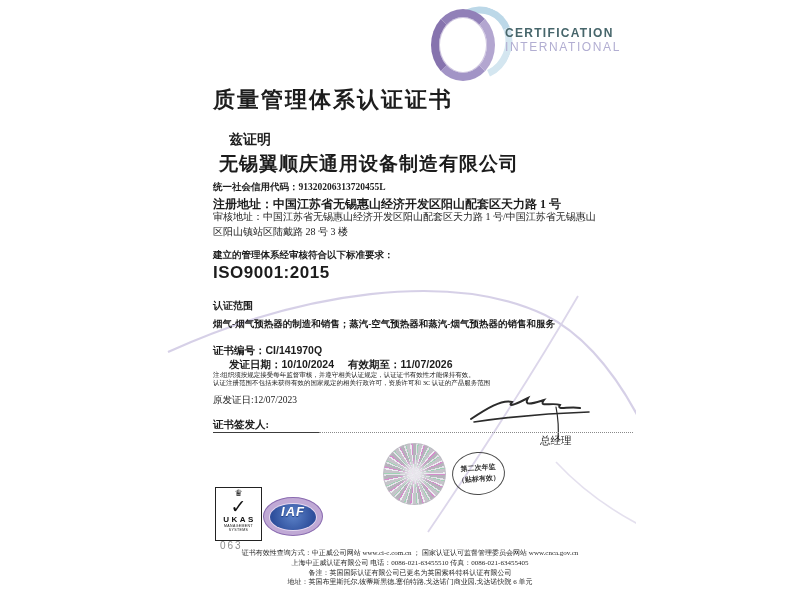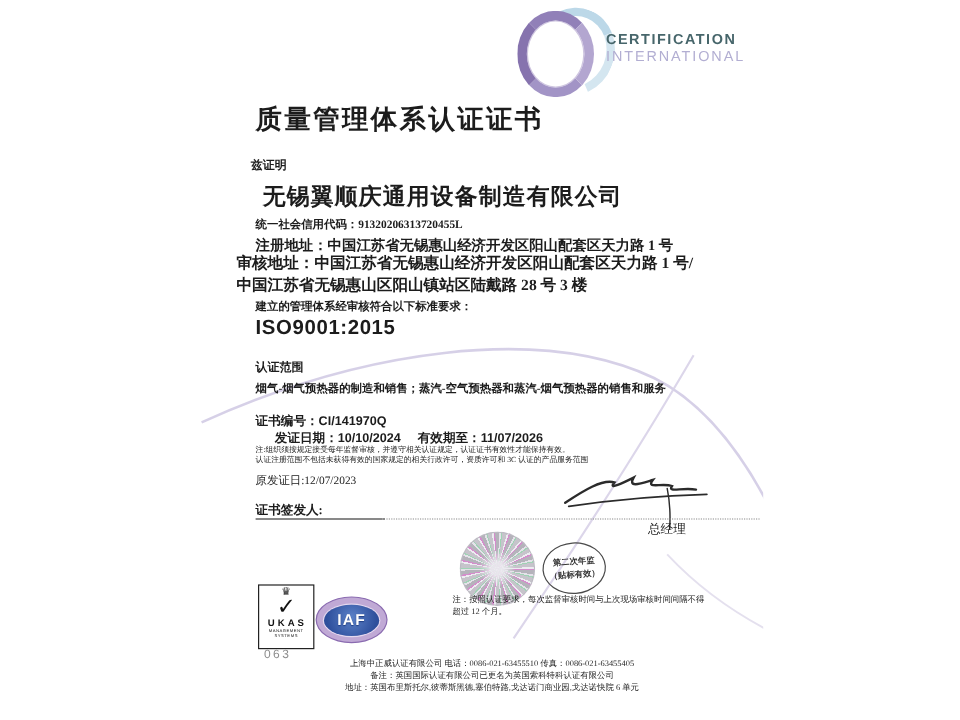--- a/index.html
+++ b/index.html
@@ -19,25 +19,25 @@
     border-top-color:#bcd8e8;border-right-color:#d4e6f0;border-radius:50%;transform:rotate(22deg);}
   .logo-ring{left:431px;top:9px;width:48px;height:56px;border-radius:50%;
     border:8px solid #9180b8;border-left-color:#8673ae;border-bottom-color:#a94fb0;
     border-bottom-color:#a294c6;border-right-color:#b3a6d0;
     box-shadow:inset 0 0 0 1px #cfc6e0;}
   .logo-text{left:505px;top:27px;line-height:1.15;}
   .logo-line1{font-size:12px;letter-spacing:1.3px;color:#47666b;font-weight:bold;}
   .logo-line2{font-size:12px;letter-spacing:1.6px;color:#b2aed2;}
 
   .cert-title{left:213px;top:85px;font-size:22px;font-weight:bold;letter-spacing:2px;}
-  .certify-label{left:209px;top:131px;font-size:10px;font-weight:bold;font-family:Liberation Serif, serif;}
+  .certify-label{left:229px;top:131px;font-size:14px;font-weight:bold;font-family:Liberation Serif, serif;}
   .company-name{left:219px;top:151px;font-size:19px;font-weight:bold;letter-spacing:1px;}
   .credit-code{left:213px;top:181px;font-size:9.5px;font-weight:bold;}
   .reg-address{left:213px;top:196px;font-size:12px;font-weight:bold;}
-  .audit-address{left:197px;top:210px;width:392px;font-size:13px;font-weight:bold;line-height:1.45;}
+  .audit-address{left:213px;top:210px;width:392px;font-size:10px;font-weight:normal;line-height:1.45;}
 
   .standard-intro{left:213px;top:249px;font-size:9.5px;font-weight:bold;}
   .standard-name{left:213px;top:263px;font-size:17px;font-weight:bold;letter-spacing:0.5px;}
 
   .scope-label{left:213px;top:299px;font-size:10px;font-weight:bold;}
   .scope-text{left:213px;top:318px;font-size:9.5px;font-weight:bold;}
 
   .cert-number-row{left:213px;top:344px;font-size:10.5px;font-weight:bold;}
   .cert-number-row .val{font-size:10.5px;}
   .date-row{left:213px;top:358px;font-size:10.5px;font-weight:bold;margin-left:16px;}
@@ -73,22 +73,22 @@
   .ukas-check{font-size:19px;line-height:0.9;font-weight:bold;color:#111;}
   .ukas-name{font-size:8px;letter-spacing:2.5px;font-weight:bold;color:#111;margin-left:2px;}
   .ukas-sub{font-size:3.5px;letter-spacing:0.4px;text-align:center;color:#111;line-height:1.2;}
   .ukas-number{left:220px;top:540px;font-size:10px;letter-spacing:2px;color:#8d8d8d;text-align:right;}
 
   
   .iaf-oval{left:263px;top:497px;width:58px;height:37px;border-radius:50%;
     background:#c0a9d5;border:1px solid #8a6bb0;display:flex;align-items:center;justify-content:center;}
   .iaf-inner{width:46px;height:26px;border-radius:50%;
     background:radial-gradient(circle at 50% 42%, #5c82c8, #2e4f9c 75%);
-    display:flex;align-items:center;justify-content:center;
-    box-shadow:0 0 0 1px #e3d9ef;}
+    display:flex;justify-content:center;
+    box-shadow:0 0 0 1px #e3d9ef;font-style:italic;}
   .iaf-text{color:#ffffff;font-weight:bold;font-size:13px;letter-spacing:1px;
     font-family:"Liberation Sans",sans-serif;text-shadow:0 1px 1px #1d3a7e;}
 
   
   .footer{left:209px;top:549px;width:402px;font-size:7px;line-height:1.4;text-align:center;color:#1f1f1f;}
   .footer div{white-space:nowrap;}
 </style>
 </head>
 <body>
 
@@ -141,39 +141,36 @@
     <div class="abs issuer-label">证书签发人:</div>
     <div class="abs sig-line-solid"></div>
     <div class="abs sig-line-dotted"></div>
     <div class="abs signer-title">总经理</div>
 
     <div class="abs holo-sticker"></div>
     <div class="abs year-stamp">
       <div>第二次年监</div>
       <div>（贴标有效）</div>
     </div>
-    <div class="abs stamp-note">
-      <span>注：按照认证要求，每次监督审核时间与上次现场审核时间间隔不得</span><br>
-      <span>超过 12 个月。</span>
-    </div>
 
     <div class="abs ukas-box sans">
       <div class="ukas-crown">♛</div>
       <div class="ukas-check">✓</div>
       <div class="ukas-name">UKAS</div>
       <div class="ukas-sub">MANAGEMENT SYSTEMS</div>
     </div>
     <div class="abs ukas-number sans">063</div>
 
     <div class="abs iaf-oval">
       <div class="iaf-inner">
         <span class="iaf-text">IAF</span>
       </div>
     </div>
 
     <div class="abs footer">
+      <div>证书有效性查询方式：中正威公司网站 www.ci-c.com.cn ； 国家认证认可监督管理委员会网站 www.cnca.gov.cn</div>
       <div>上海中正威认证有限公司 电话：0086-021-63455510 传真：0086-021-63455405</div>
       <div>备注：英国国际认证有限公司已更名为英国索科特科认证有限公司</div>
       <div>地址：英国布里斯托尔,彼蒂斯黑德,塞伯特路,戈达诺门商业园,戈达诺快院 6 单元</div>
     </div>
 
   </div>
 </div>
 
 </body></html>

